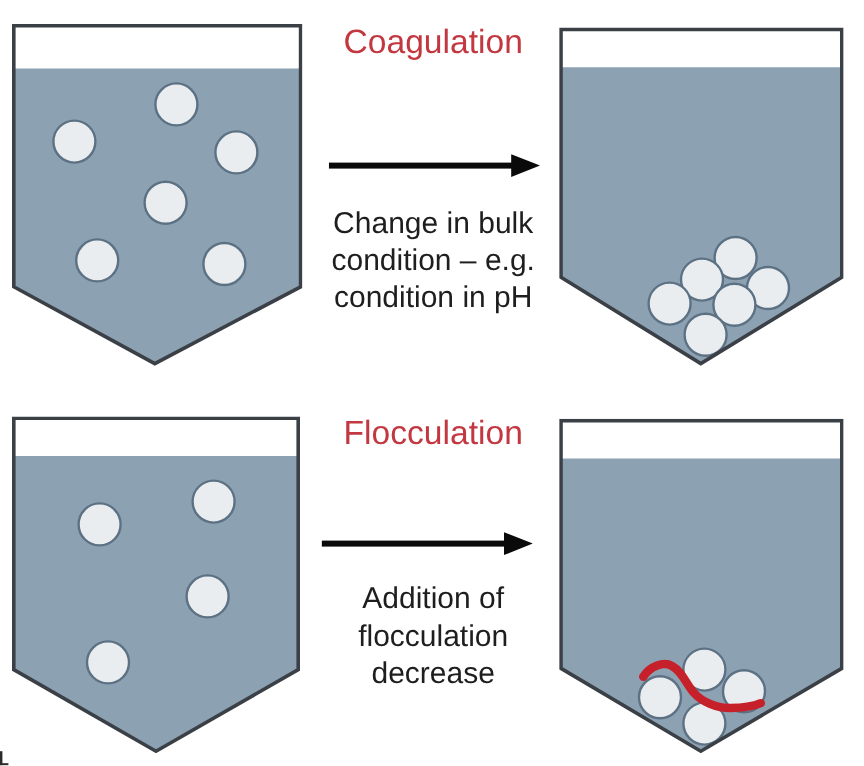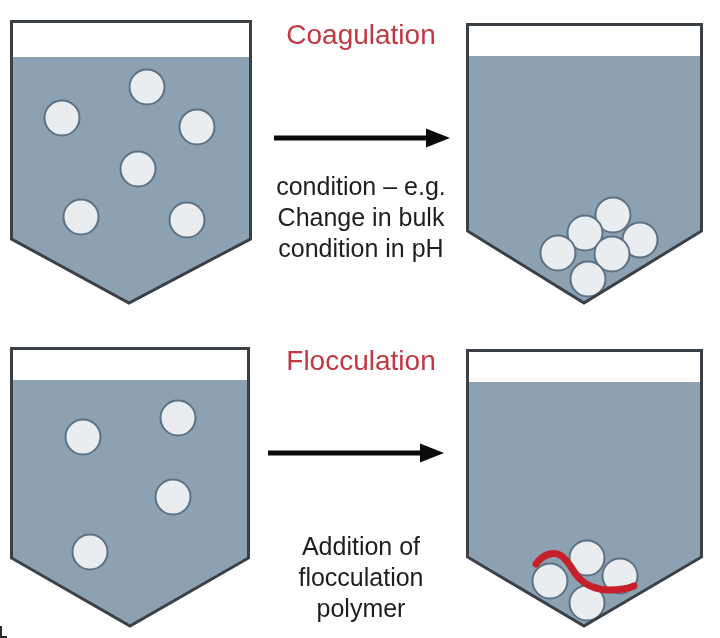--- a/index.html
+++ b/index.html
@@ -41,21 +41,21 @@
   .caption {
     position: absolute;
     left: 252px;
     width: 218px;
     text-align: center;
     font-size: 25px;
     line-height: 31px;
     color: var(--text-black, #1e1e1e);
   }
   .caption-top { top: 171px; }
-  .caption-bottom { top: 484px; margin-top: 47px; }
+  .caption-bottom { top: 484px; }
   .caption div { white-space: nowrap; }
   .crop-artifact {
     position: absolute;
     left: 0px;
     top: 626px;
     width: 5px;
     height: 10px;
     border-left: 2px solid #2a2a2a;
     border-bottom: 2px solid #2a2a2a;
   }
@@ -108,33 +108,33 @@
     </svg>
 
   <div class="process-title title-top">Coagulation</div>
 
   <svg class="arrow arrow-top" width="176" height="20" viewBox="0 0 176 20">
     <rect x="0" y="7.5" width="156" height="5" fill="currentColor"></rect>
     <polygon points="152,0.5 176,10 152,19.5" fill="currentColor"></polygon>
   </svg>
 
   <div class="caption caption-top">
+    <div>Change in bulk</div>
     <div>condition – e.g.</div>
-    <div>Change in bulk</div>
     <div>condition in pH</div>
   </div>
 
   <div class="process-title title-bottom">Flocculation</div>
 
   <svg class="arrow arrow-bottom" width="176" height="20" viewBox="0 0 176 20">
     <rect x="0" y="7.5" width="156" height="5" fill="currentColor"></rect>
     <polygon points="152,0.5 176,10 152,19.5" fill="currentColor"></polygon>
   </svg>
 
   <div class="caption caption-bottom">
     <div>Addition of</div>
     <div>flocculation</div>
-    <div>polymer</div>
+    <div>decrease</div>
   </div>
 
   <div class="crop-artifact"></div>
 
 </div>
 
 </body></html>

